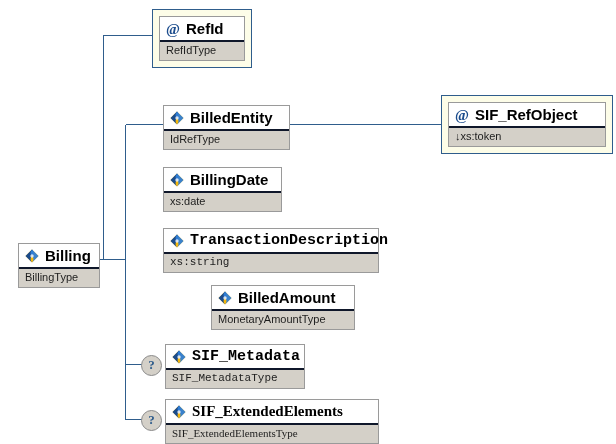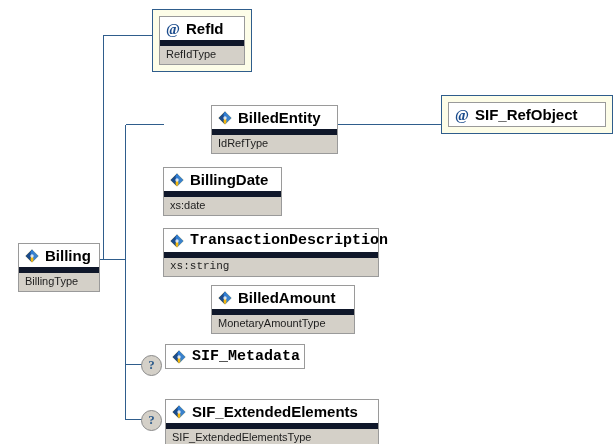--- a/index.html
+++ b/index.html
@@ -58,21 +58,21 @@
     gap: 5px;
   }
   .box .type {
     box-sizing: border-box;
     background: #d4d0c8;
     color: #1d1d1d;
     font-size: 11px;
     line-height: 13px;
     padding: 2px 6px 3px 6px;
     white-space: nowrap;
-    border-top: 6px solid #0f172a;
+    border-top: 2px solid #0f172a;
   }
 
   
   .ic {
     display: inline-block;
     flex: 0 0 auto;
     width: 16px;
     height: 16px;
     position: relative;
   }
@@ -144,21 +144,21 @@
             <text x="8" y="12.5" text-anchor="middle" font-family="Liberation Serif, serif" font-size="15" font-weight="bold" fill="#1a4b8c">@</text>
           </svg>
         </span>
         <span>RefId</span>
       </div>
       <div class="type">RefIdType</div>
     </div>
   </div>
 
   <div class="node" style="left:163px; top:105px;">
-    <div class="box" style="width:127px;margin-left:48px;">
+    <div class="box" style="width:127px;">
       <div class="title">
         <span class="ic">
           <svg width="16" height="16" viewBox="0 0 16 16">
             <path d="M8 1.5 L14.5 8 L8 14.5 L1.5 8 Z" fill="#f5b70a"></path>
             <path d="M8 1.5 C10 4 10 6 8 8 C6 10 6 12 8 14.5 L1.5 8 Z" fill="#1a4b8c"></path>
             <path d="M8 1.5 C6 4 6 6 8 8 C10 10 10 12 8 14.5 L14.5 8 Z" fill="#2f7ed8" opacity="0.95"></path>
             <circle cx="8" cy="8" r="1.7" fill="#ffffff" opacity="0.8"></circle>
           </svg>
         </span>
         <span>BilledEntity</span>
@@ -170,20 +170,21 @@
   <div class="node framed" style="left:441px; top:95px;">
     <div class="box" style="width:158px;">
       <div class="title">
         <span class="ic">
           <svg width="16" height="16" viewBox="0 0 16 16">
             <text x="8" y="12.5" text-anchor="middle" font-family="Liberation Serif, serif" font-size="15" font-weight="bold" fill="#1a4b8c">@</text>
           </svg>
         </span>
         <span>SIF_RefObject</span>
       </div>
+      <div class="type">↓xs:token</div>
     </div>
   </div>
 
   <div class="node" style="left:163px; top:167px;">
     <div class="box" style="width:119px;">
       <div class="title">
         <span class="ic">
           <svg width="16" height="16" viewBox="0 0 16 16">
             <path d="M8 1.5 L14.5 8 L8 14.5 L1.5 8 Z" fill="#f5b70a"></path>
             <path d="M8 1.5 C10 4 10 6 8 8 C6 10 6 12 8 14.5 L1.5 8 Z" fill="#1a4b8c"></path>
@@ -238,25 +239,26 @@
         <span class="ic">
           <svg width="16" height="16" viewBox="0 0 16 16">
             <path d="M8 1.5 L14.5 8 L8 14.5 L1.5 8 Z" fill="#f5b70a"></path>
             <path d="M8 1.5 C10 4 10 6 8 8 C6 10 6 12 8 14.5 L1.5 8 Z" fill="#1a4b8c"></path>
             <path d="M8 1.5 C6 4 6 6 8 8 C10 10 10 12 8 14.5 L14.5 8 Z" fill="#2f7ed8" opacity="0.95"></path>
             <circle cx="8" cy="8" r="1.7" fill="#ffffff" opacity="0.8"></circle>
           </svg>
         </span>
         <span>SIF_Metadata</span>
       </div>
+      <div class="type">SIF_MetadataType</div>
     </div>
   </div>
 
   <div class="qmark" style="left:141px; top:410px;">?</div>
-  <div class="node" style="left:165px; top:399px;">
+  <div class="node" style="left:165px; top:399px;font-family:Liberation Serif, serif;">
     <div class="box" style="width:214px;">
       <div class="title">
         <span class="ic">
           <svg width="16" height="16" viewBox="0 0 16 16">
             <path d="M8 1.5 L14.5 8 L8 14.5 L1.5 8 Z" fill="#f5b70a"></path>
             <path d="M8 1.5 C10 4 10 6 8 8 C6 10 6 12 8 14.5 L1.5 8 Z" fill="#1a4b8c"></path>
             <path d="M8 1.5 C6 4 6 6 8 8 C10 10 10 12 8 14.5 L14.5 8 Z" fill="#2f7ed8" opacity="0.95"></path>
             <circle cx="8" cy="8" r="1.7" fill="#ffffff" opacity="0.8"></circle>
           </svg>
         </span>

